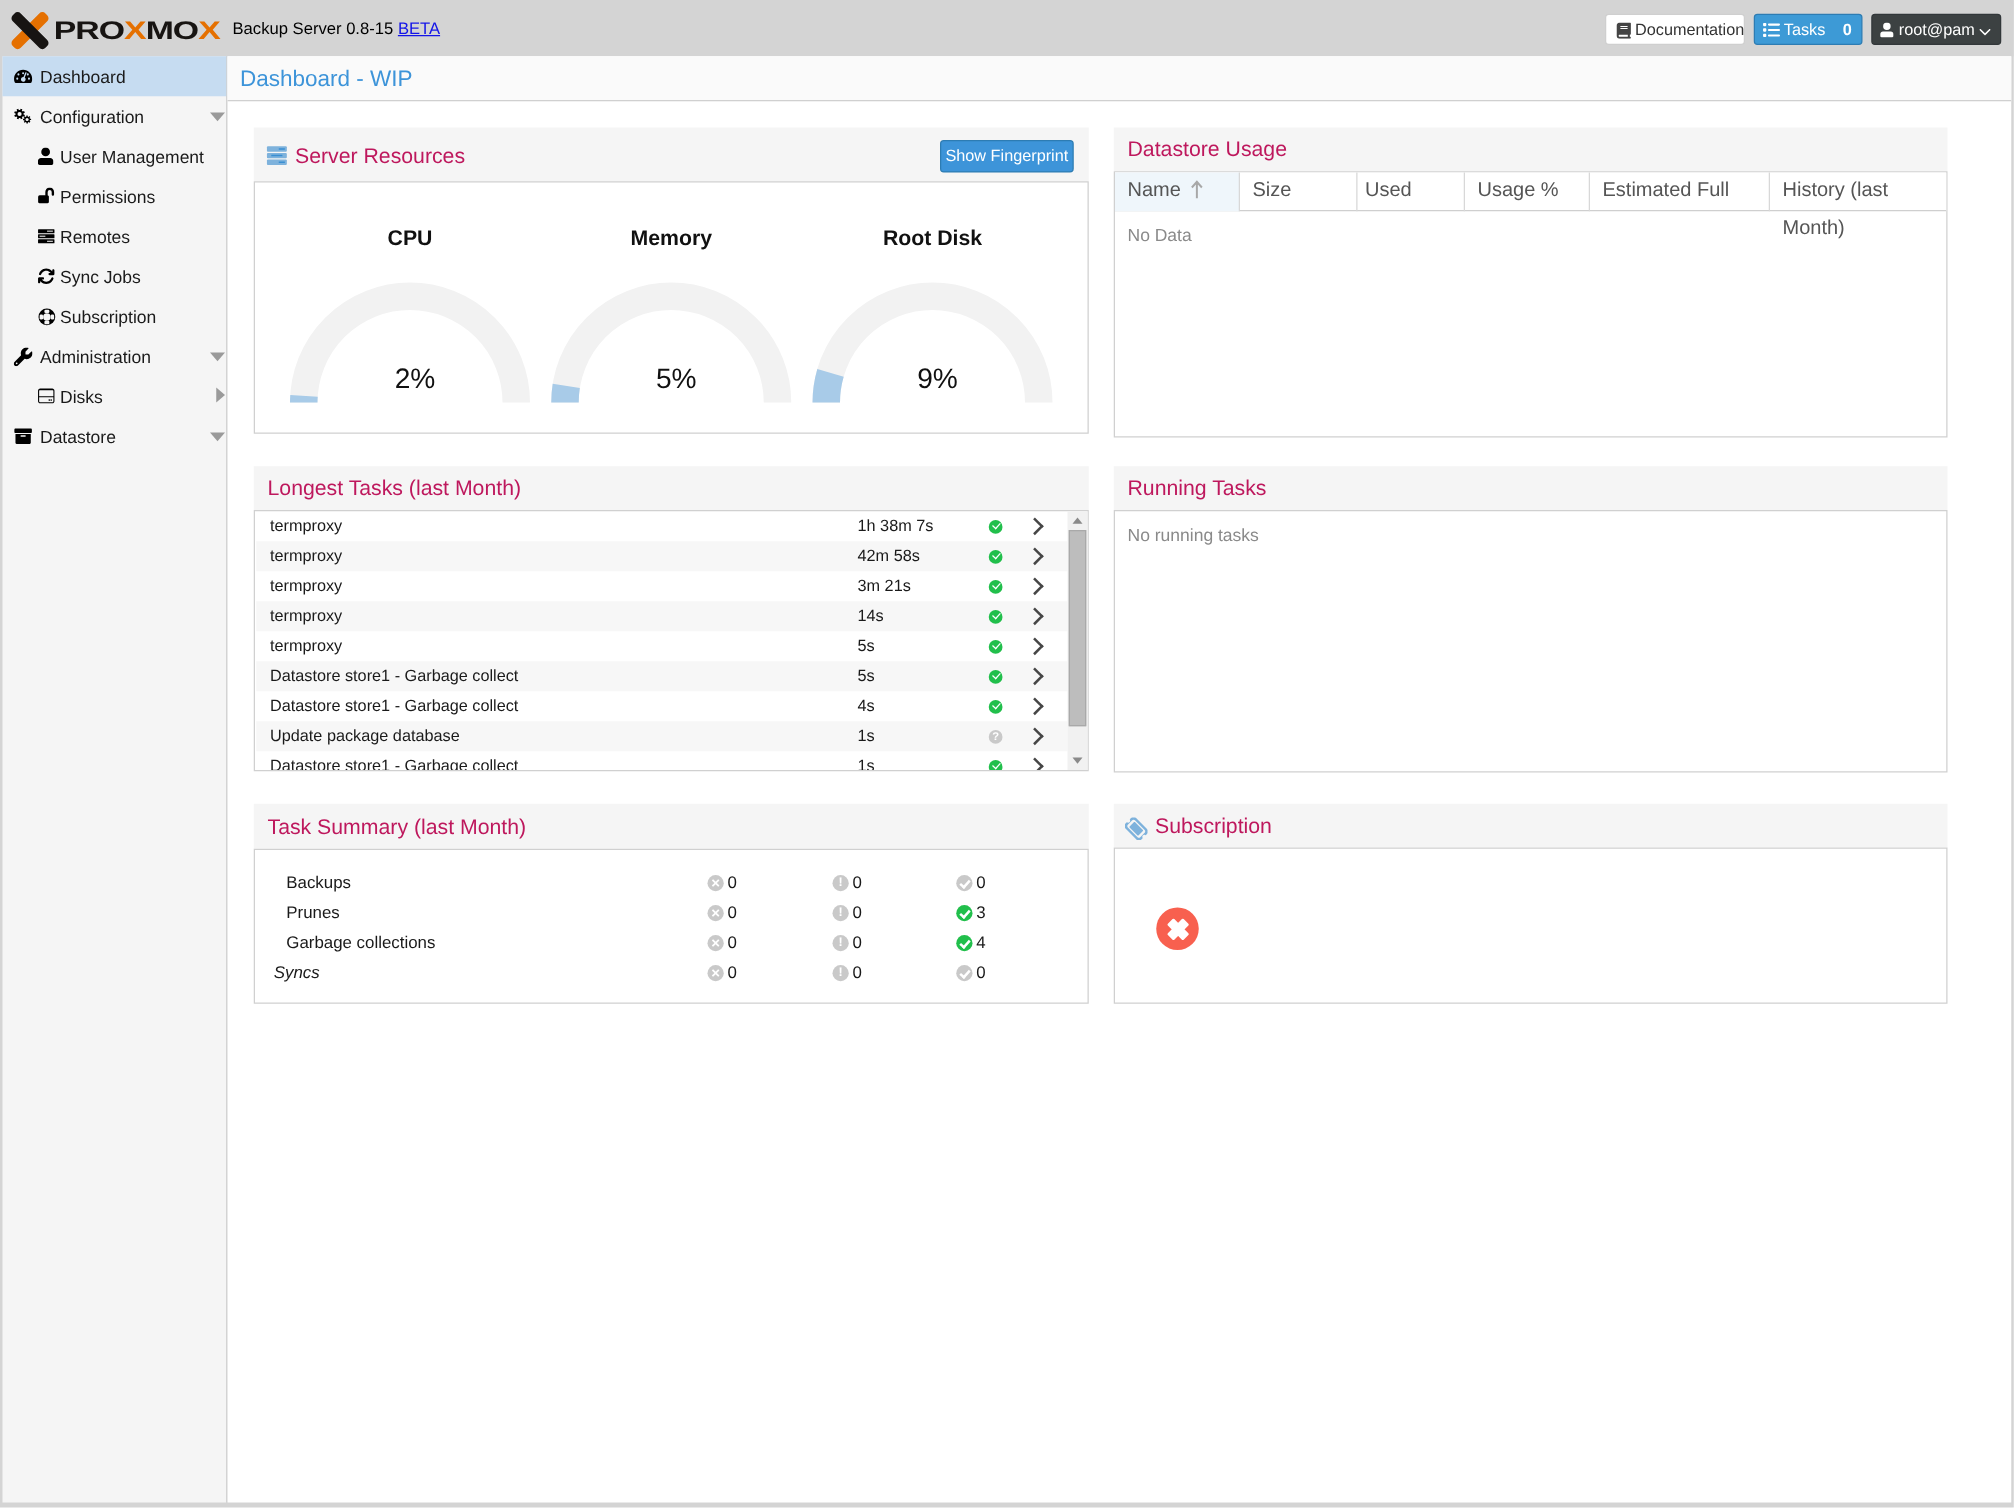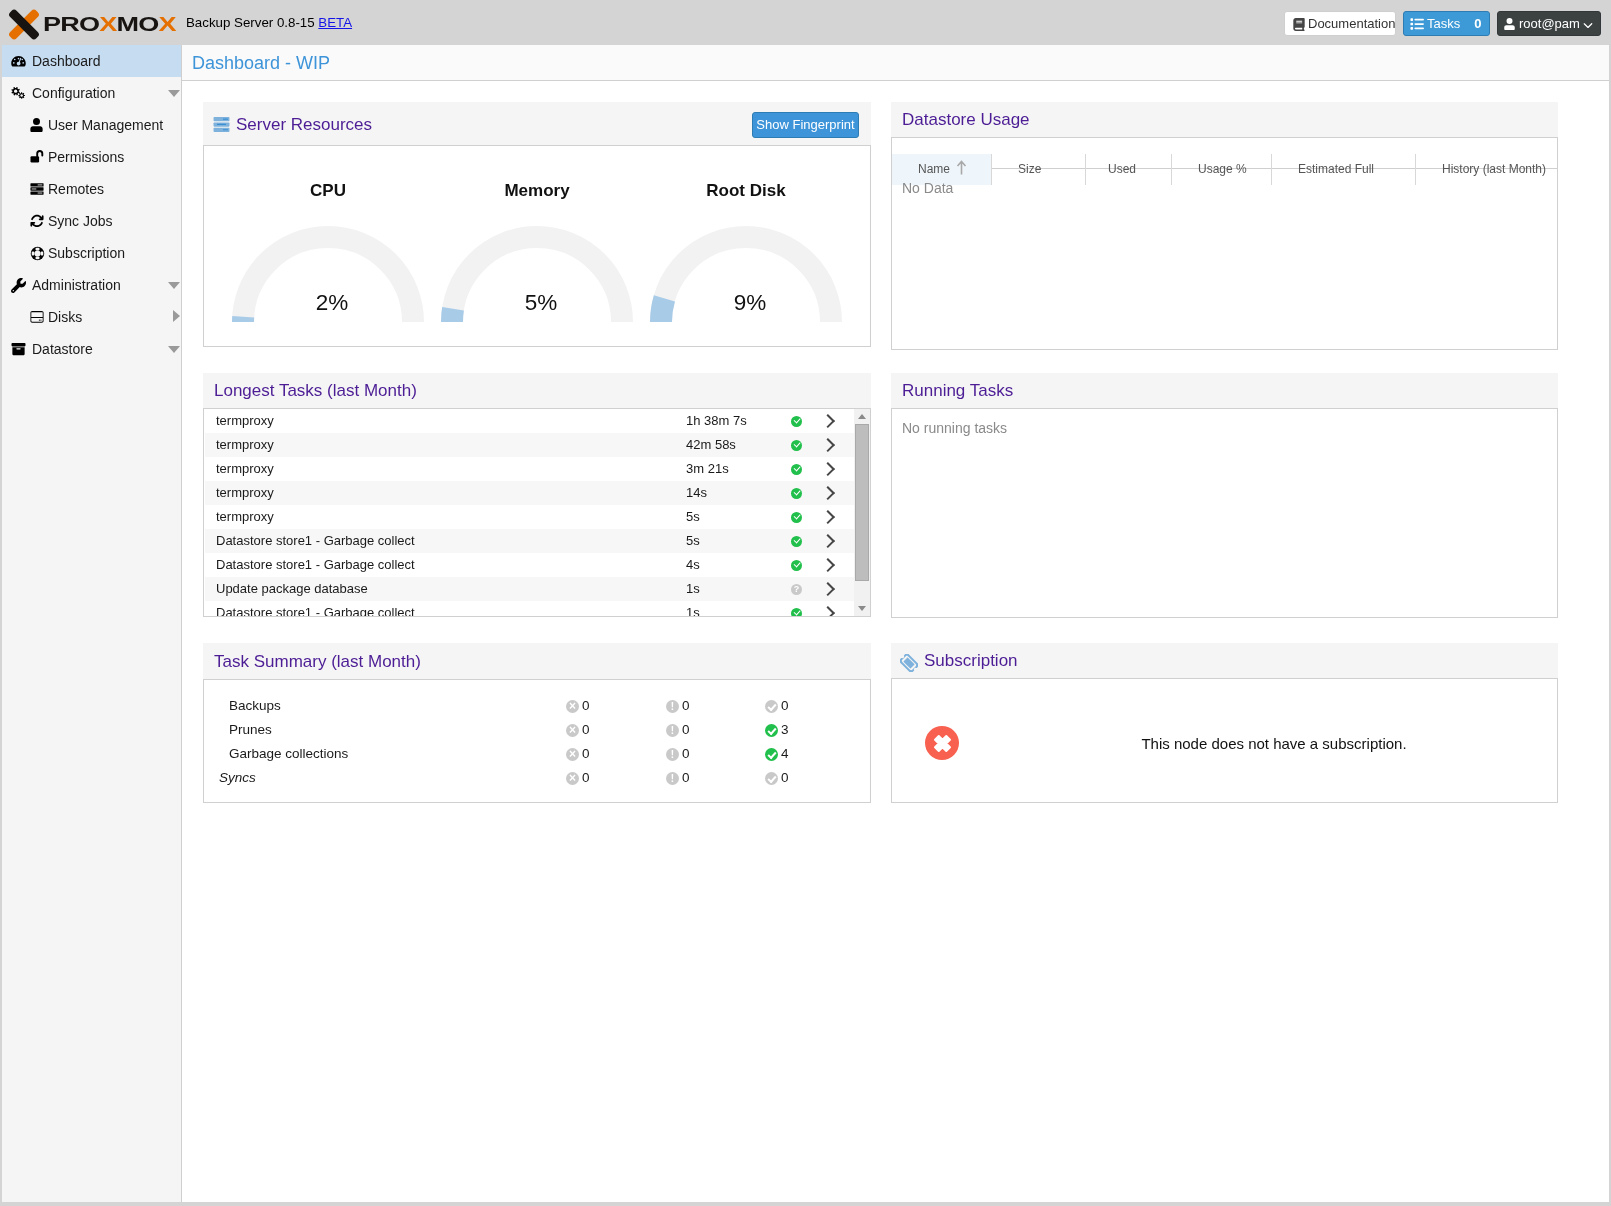--- a/index.html
+++ b/index.html
@@ -26,38 +26,38 @@
 #cdiv { position:absolute; left:181px; top:45px; width:1px; height:1157px; background:#cfcfcf; }
 
 
 #content { position:absolute; left:182px; top:45px; width:1427px; height:1157px; background:#fff; }
 #pageheader { position:absolute; left:182px; top:45px; width:1427px; height:36px; background:#fafafa; border-bottom:1px solid #d0d0d0;text-align:center; }
 #pageheader span { position:absolute; left:10px; top:0; line-height:36px; font-size:18px; color:#3d94d9; }
 
 
 .panel { position:absolute; }
 .phead { position:absolute; left:0; top:0; width:100%; background:#f5f5f5; }
-.ptitle { font-size:17px; color:#4c1d95; }
+.ptitle { font-size:17px; color:#be185d; }
 .pbody { position:absolute; left:0; width:100%; background:#fff; border:1px solid #d0d0d0; }
 
 
 .gtitle { position:absolute; font-size:17px; font-weight:bold; color:#111; text-align:center; width:200px; }
 .gpct  { position:absolute; font-size:22.5px; color:#111; text-align:center; width:200px; }
 
 
 .gridrow { position:absolute; left:1px; width:650px; height:24px; font-size:13px; color:#1a1a1a; }
 .gridrow .c1 { position:absolute; left:11px; top:0; line-height:24px; }
 .gridrow .c2 { position:absolute; left:481px; top:0; line-height:24px; }
 .alt { background:#f7f7f7; }
 
 
 .tsrow { position:absolute; font-size:13.5px; color:#1a1a1a; height:24px; line-height:24px; }
 
 .graytxt { color:#8a8a8a; font-size:14px; }
-.hcell { position:absolute; top:16px; height:31px; line-height:30px; font-size:12px; color:#555; padding-left:26px; border-right:1px solid #d8d8d8; }
+.hcell { position:absolute; top:0; height:31px; line-height:30px; font-size:16px; color:#555; padding-left:10px; border-right:1px solid #d8d8d8; }
 
 
 #sbar { position:absolute; right:1px; top:36px; width:16px; background:#f1f1f1; }
 #sbar .thumb { position:absolute; left:1px; width:14px; background:#bdbdbd; border:1px solid #a9a9a9;}
 #sbar .sarr { position:absolute; left:4px; width:0; height:0; }
 
 
 .stat { position:absolute; left:586px; top:6.5px; width:11px; height:11px; border-radius:50%; }
 .stat.ok { background:#21bf4b; }
 .stat.ok::after { content:""; position:absolute; left:2.6px; top:2.8px; width:5px; height:2.6px; border-left:1.7px solid #fff; border-bottom:1.7px solid #fff; transform:rotate(-48deg); }
@@ -367,14 +367,13 @@
   <div class="phead" style="height:35px;"></div>
   <svg width="18" height="18" viewBox="0 0 576 512" style="position:absolute;left:9px;top:11px;">
       <path fill="#7eb2dc" transform="rotate(45 288 256)" d="M64 64 C28.7 64 0 92.7 0 128 v64 c0 8.8 7.4 15.7 15.7 18.6 C34.5 217.1 48 235 48 256 s-13.5 38.9-32.3 45.4 C7.4 304.3 0 311.2 0 320 v64 c0 35.3 28.7 64 64 64 H512 c35.3 0 64-28.7 64-64 V320 c0-8.8-7.4-15.7-15.7-18.6 C541.5 294.9 528 277 528 256 s13.5-38.9 32.3-45.4 c8.3-2.9 15.7-9.8 15.7-18.6 V128 c0-35.3-28.7-64-64-64 H64 z m64 112 l0 160 c0 8.8 7.2 16 16 16 H432 c8.8 0 16-7.2 16-16 V176 c0-8.8-7.2-16-16-16 H144 c-8.8 0-16 7.2-16 16 z M112 128 H464 c26.5 0 48 21.5 48 48 V336 c0 26.5-21.5 48-48 48 H112 c-26.5 0-48-21.5-48-48 V176 c0-26.5 21.5-48 48-48 z"></path>
     </svg>
   <div class="ptitle" style="position:absolute;left:33px;top:8px;">Subscription</div>
   <div class="pbody" style="top:35px; height:125px;"></div>
   <div style="position:absolute;left:34px;top:83px;width:34px;height:34px;border-radius:50%;background:#f8604f;"></div>
   <svg width="25" height="25" viewBox="0 0 100 100" style="position:absolute;left:38.5px;top:87.5px;">
       <path d="M20 35 L35 20 L50 35 L65 20 L80 35 L65 50 L80 65 L65 80 L50 65 L35 80 L20 65 L35 50 Z" fill="#fff" stroke="#fff" stroke-width="8" stroke-linejoin="round"></path>
     </svg>
-  <div style="position:absolute;left:153px;top:92px;width:460px;text-align:center;font-size:15px;color:#111;">This node does not have a subscription.</div>
 </div>
 
 </body></html>

